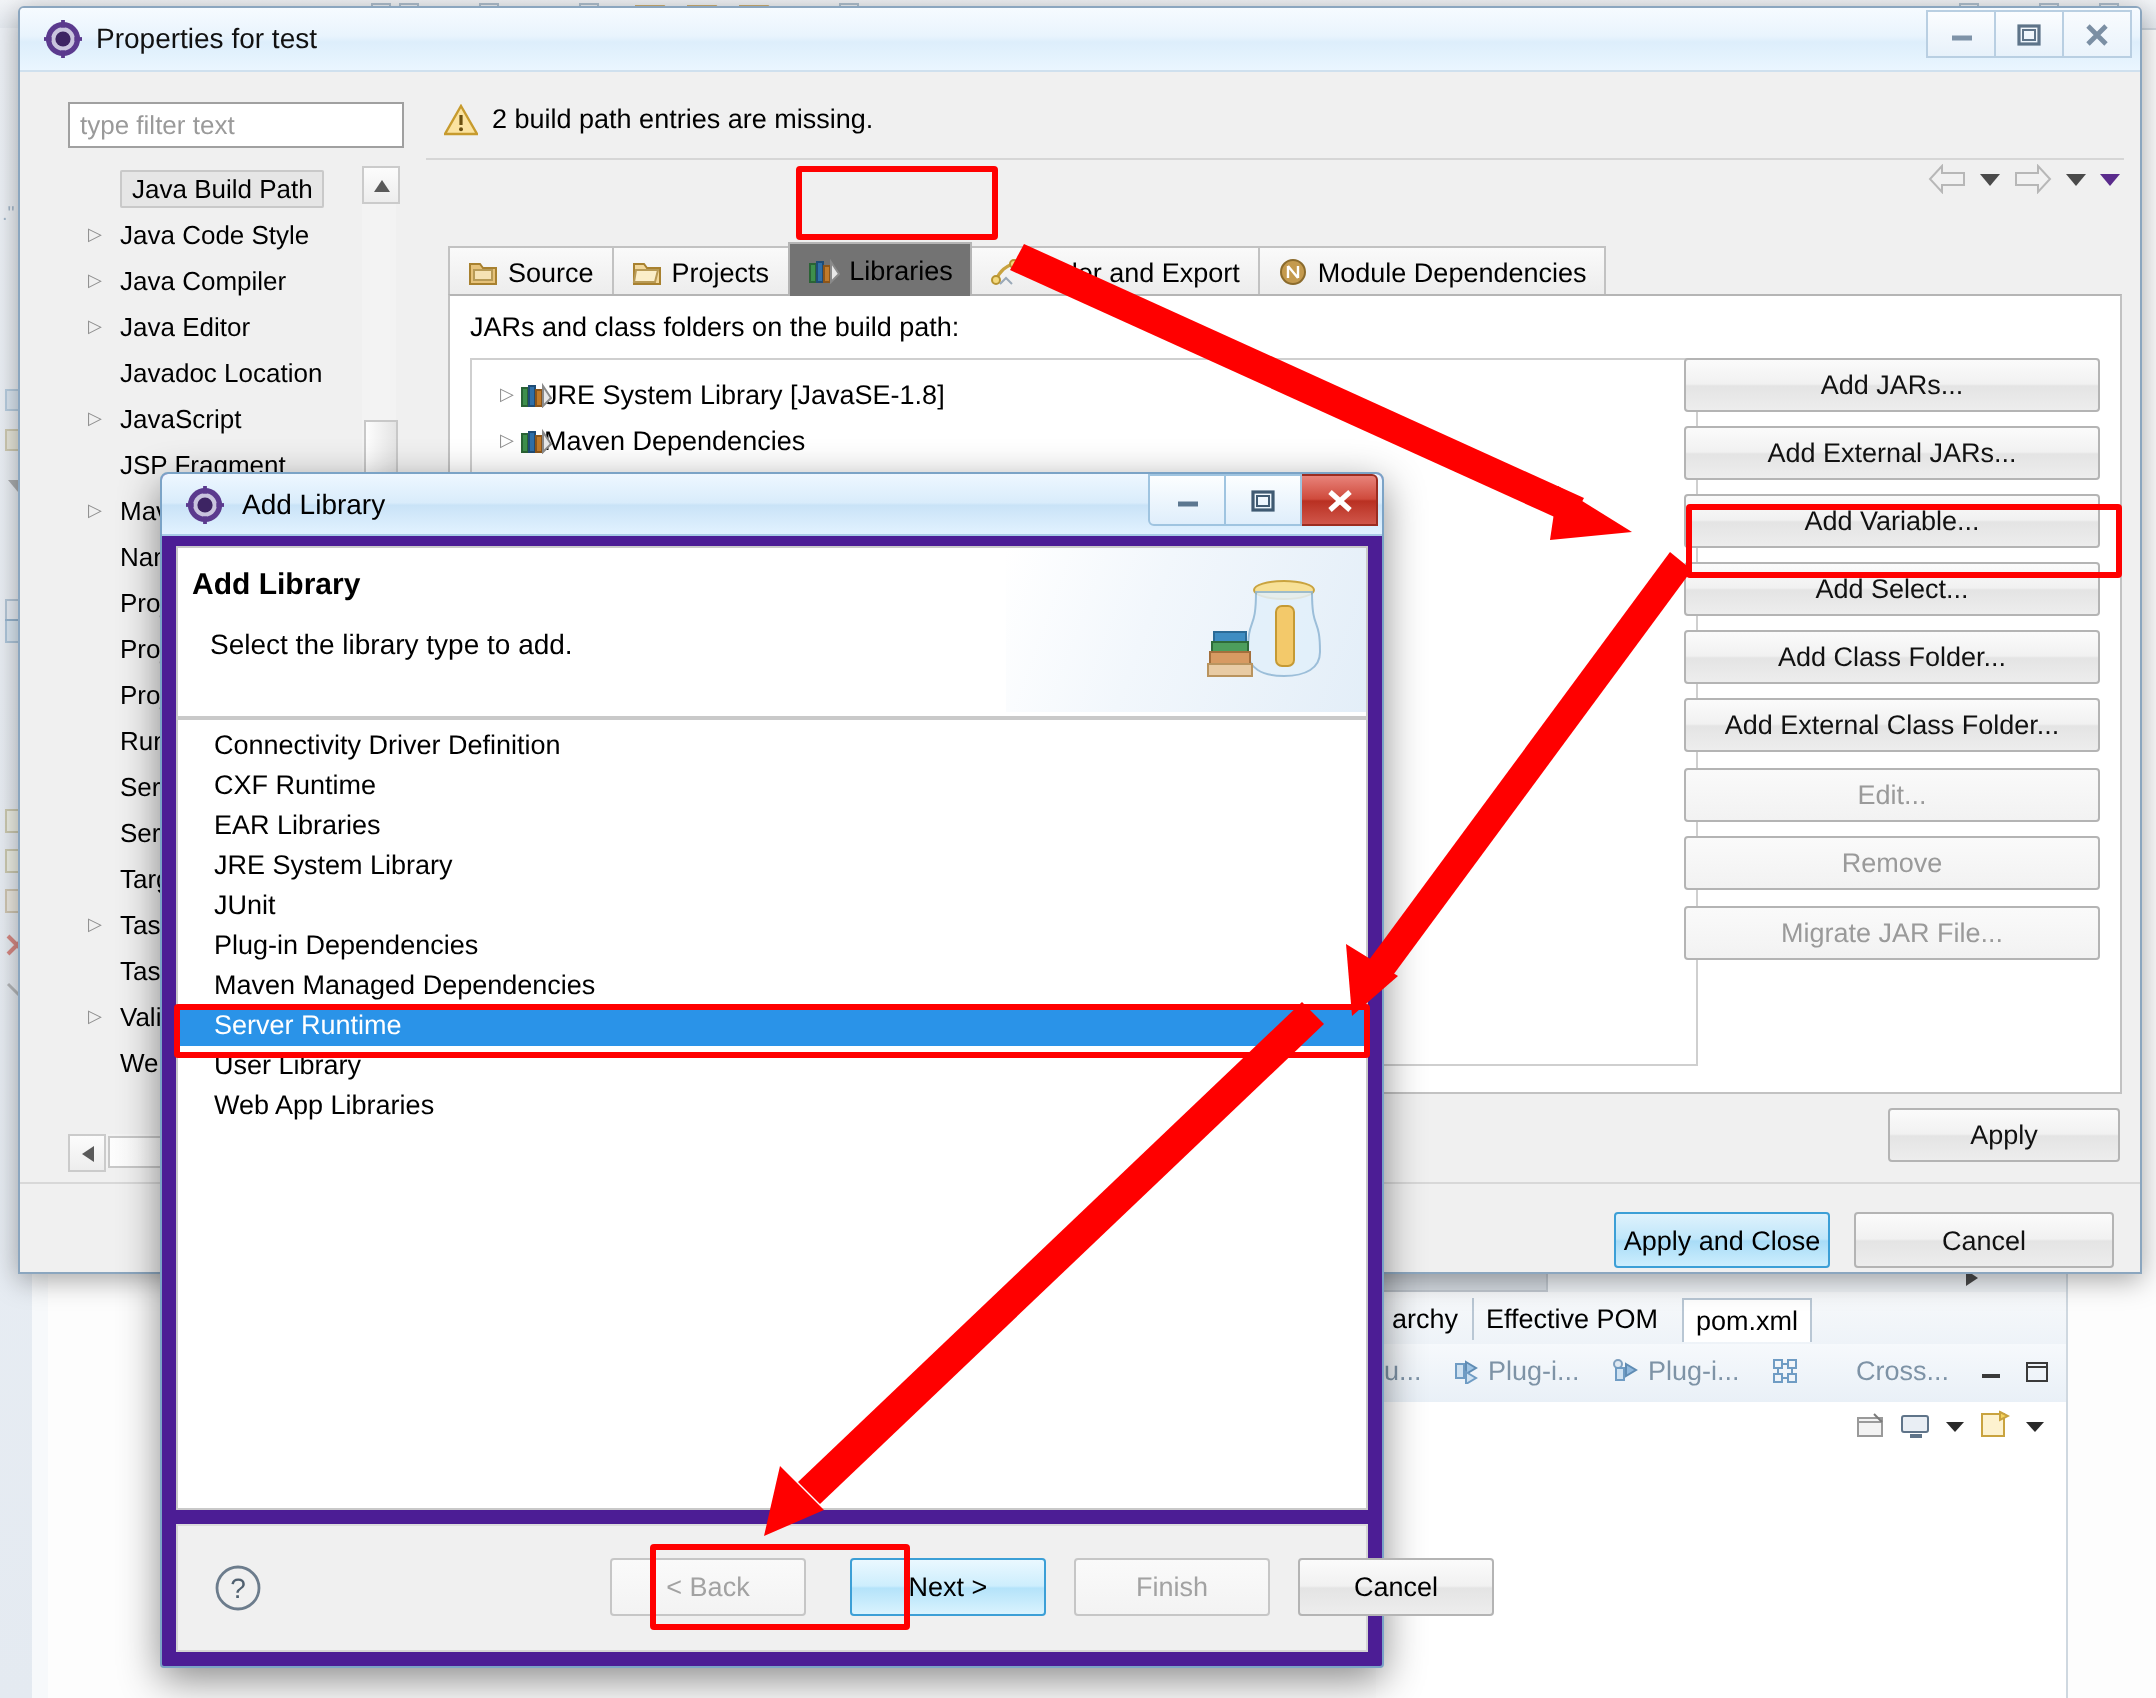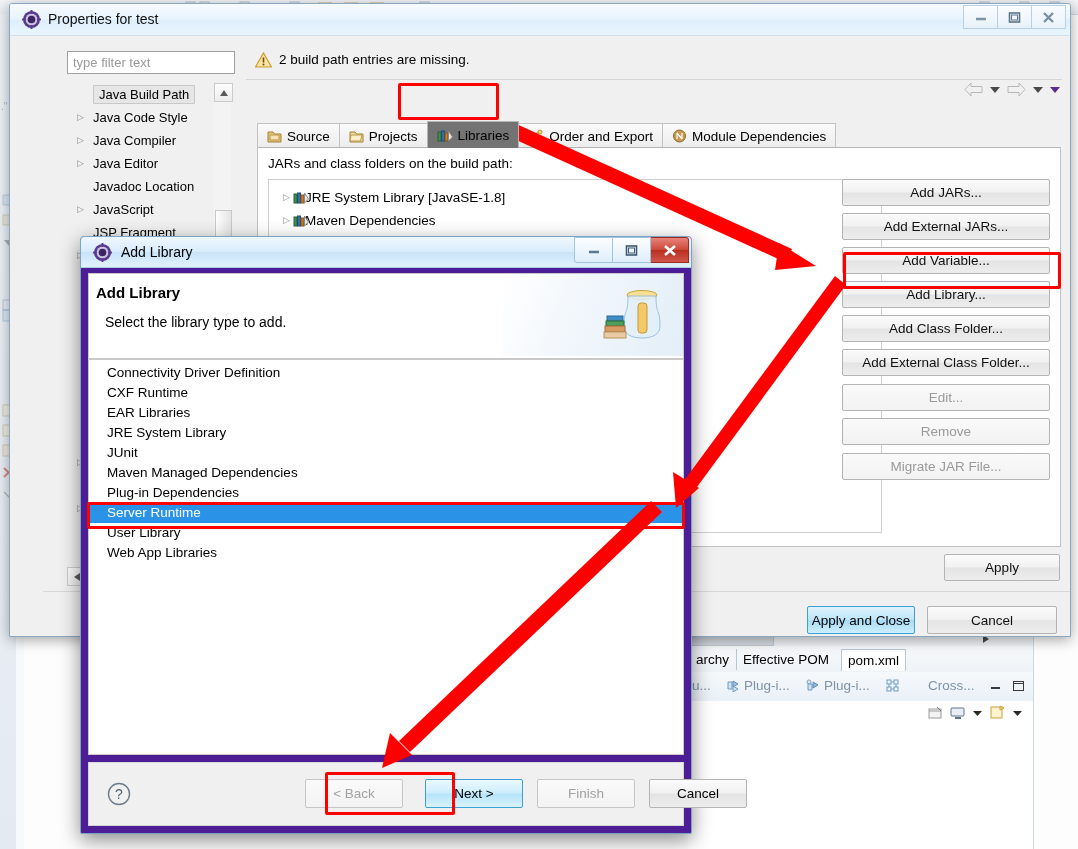--- a/index.html
+++ b/index.html
@@ -32,21 +32,21 @@
   }
   #props-title .t{position:absolute;left:38px;top:7px;font-size:14px;color:#111;}
   .winico{position:absolute;left:12px;top:6px;width:19px;height:19px;}
   .winbtns{position:absolute;right:4px;top:1px;display:flex;}
   .winbtn{width:33px;height:22px;border:1px solid #b9cfe2;border-left:none;
     background:linear-gradient(#fbfdff,#e7f1fa);display:flex;align-items:center;justify-content:center;}
   .winbtn:first-child{border-left:1px solid #b9cfe2;}
   .winbtn.close{background:linear-gradient(#f8fbfe,#eaf3fb);}
   .winbtn svg{display:block;}
 
-  #props-body{position:absolute;left:0;top:31px;right:0;bottom:0;margin-left:33px;}
+  #props-body{position:absolute;left:0;top:31px;right:0;bottom:0;}
 
   
   #filter{position:absolute;left:24px;top:16px;width:168px;height:23px;
     border:1px solid #a0a0a0;background:#fff;box-sizing:border-box;
     font-size:13px;color:#9a9a9a;padding:3px 5px;}
   #treebox{position:absolute;left:24px;top:48px;width:168px;height:490px;overflow:hidden;}
   .tnode{position:relative;height:23px;line-height:23px;font-size:13px;white-space:nowrap;padding-left:26px;}
   .tnode .arw{position:absolute;left:10px;top:0;color:#8e8e8e;font-size:9px;}
   .tnode.sel .lbl{background:#e6e6e6;border:1px solid #c9c9c9;padding:1px 5px;border-radius:1px;}
   #tree-vscroll{position:absolute;left:171px;top:48px;width:17px;height:300px;}
@@ -468,21 +468,21 @@
         <div class="xbtn">
             <span>Add JARs...</span>
           </div>
         <div class="xbtn">
             <span>Add External JARs...</span>
           </div>
         <div class="xbtn">
             <span>Add Variable...</span>
           </div>
         <div class="xbtn">
-            <span>Add Library...</span>
+            <span>Add Select...</span>
           </div>
         <div class="xbtn">
             <span>Add Class Folder...</span>
           </div>
         <div class="xbtn">
             <span>Add External Class Folder...</span>
           </div>
         <div class="xbtn disabled" style="margin-top:8px;justify-content:center;">
             <span>Edit...</span>
           </div>
@@ -557,22 +557,22 @@
     <div class="h1">Add Library</div>
     <div class="h2">Select the library type to add.</div>
   </div>
 
   <div id="al-list">
     <div class="lrow" style="margin-top:3px;">Connectivity Driver Definition</div>
     <div class="lrow">CXF Runtime</div>
     <div class="lrow">EAR Libraries</div>
     <div class="lrow">JRE System Library</div>
     <div class="lrow">JUnit</div>
+    <div class="lrow">Plug-in Dependencies</div>
     <div class="lrow">Maven Managed Dependencies</div>
-    <div class="lrow">Plug-in Dependencies</div>
     <div class="lrow sel">Server Runtime</div>
     <div class="lrow">User Library</div>
     <div class="lrow">Web App Libraries</div>
   </div>
 
   <div id="al-foot">
     <svg id="al-help" width="24" height="24">
       <circle cx="12" cy="12" r="10.5" fill="none" stroke="#6c7c8c" stroke-width="1.4"></circle>
       <text x="12" y="17" text-anchor="middle" font-family="Liberation Sans" font-size="14" fill="#50606f">?</text>
     </svg>

